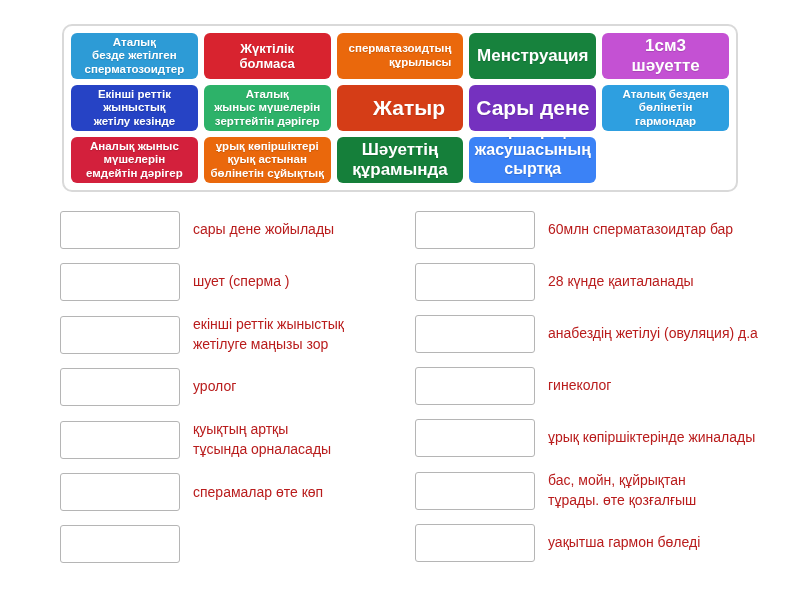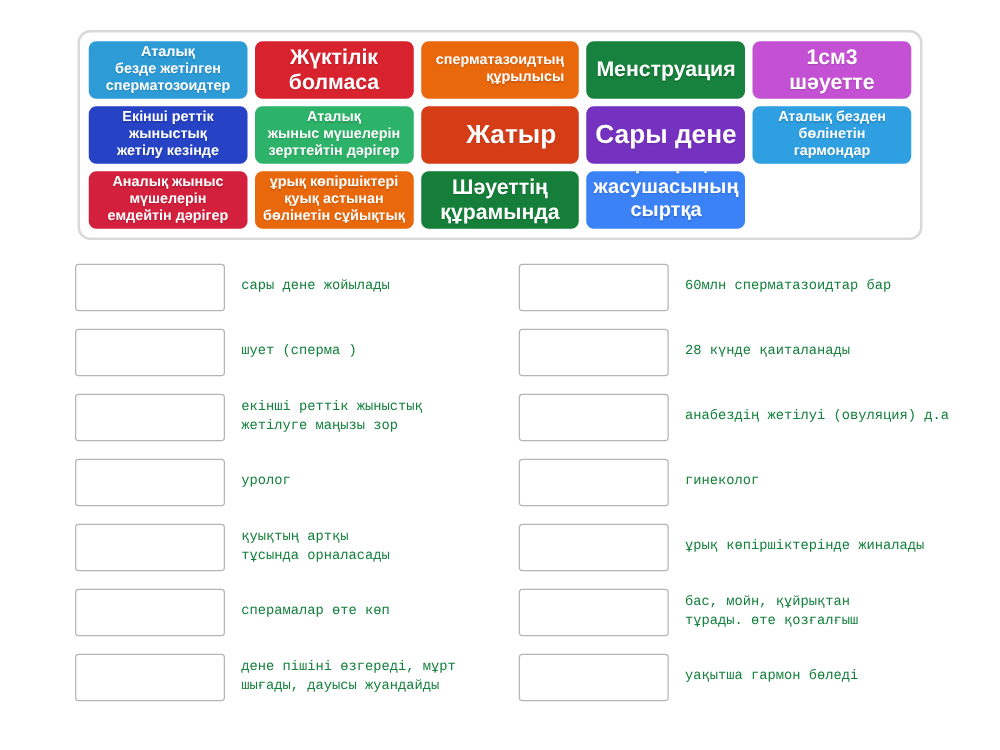--- a/index.html
+++ b/index.html
@@ -73,36 +73,35 @@
     width: 120px;
     height: 38px;
     flex: none;
     background: #ffffff;
     border: 1px solid #b5b5b5;
     border-radius: 3px;
     box-sizing: border-box;
   }
   .match-label {
     margin-left: 13px;
-    color: #15803d;
-    font-size: 11px;
+    color: #b91c1c;
+    font-size: 14px;
     line-height: 1.4;
     white-space: pre-line;
-    font-family: Liberation Mono, monospace;
   }
 </style>
 </head>
 <body>
 
 <div class="tiles-panel">
   <div class="tiles-grid">
       <div class="tile" style="background: rgb(45, 155, 214); font-size: 11.5px;">Аталық
 безде жетілген
 сперматозоидтер</div>
-      <div class="tile" style="background: rgb(216, 35, 47); font-size: 17px;">Жүктілік
+      <div class="tile" style="background: rgb(216, 35, 47); font-size: 13px;">Жүктілік
 болмаса</div>
       <div class="tile" style="background: rgb(234, 104, 12); font-size: 11.5px; text-align: right;">сперматазоидтың
 құрылысы</div>
       <div class="tile" style="background: rgb(23, 130, 61); font-size: 17px;">Менструация</div>
       <div class="tile" style="background: rgb(196, 81, 211); font-size: 17px;">1см3
 шәуетте</div>
       <div class="tile" style="background: rgb(38, 67, 197); font-size: 11.5px;">Екінші реттік
 жыныстық
 жетілу кезінде</div>
       <div class="tile" style="background: rgb(45, 178, 105); font-size: 11.5px;">Аталық
@@ -150,22 +149,20 @@
         <div class="slot"></div>
         <div class="match-label">қуықтың артқы
 тұсында орналасады</div>
       </div>
       <div class="match-item">
         <div class="slot"></div>
         <div class="match-label">сперамалар өте көп</div>
       </div>
       <div class="match-item">
         <div class="slot"></div>
-        <div class="match-label">дене пішіні өзгереді, мұрт
-шығады, дауысы жуандайды</div>
       </div>
     </div>
   <div class="match-col">
       <div class="match-item">
         <div class="slot"></div>
         <div class="match-label">60млн сперматазоидтар бар</div>
       </div>
       <div class="match-item">
         <div class="slot"></div>
         <div class="match-label">28 күнде қаиталанады</div>

